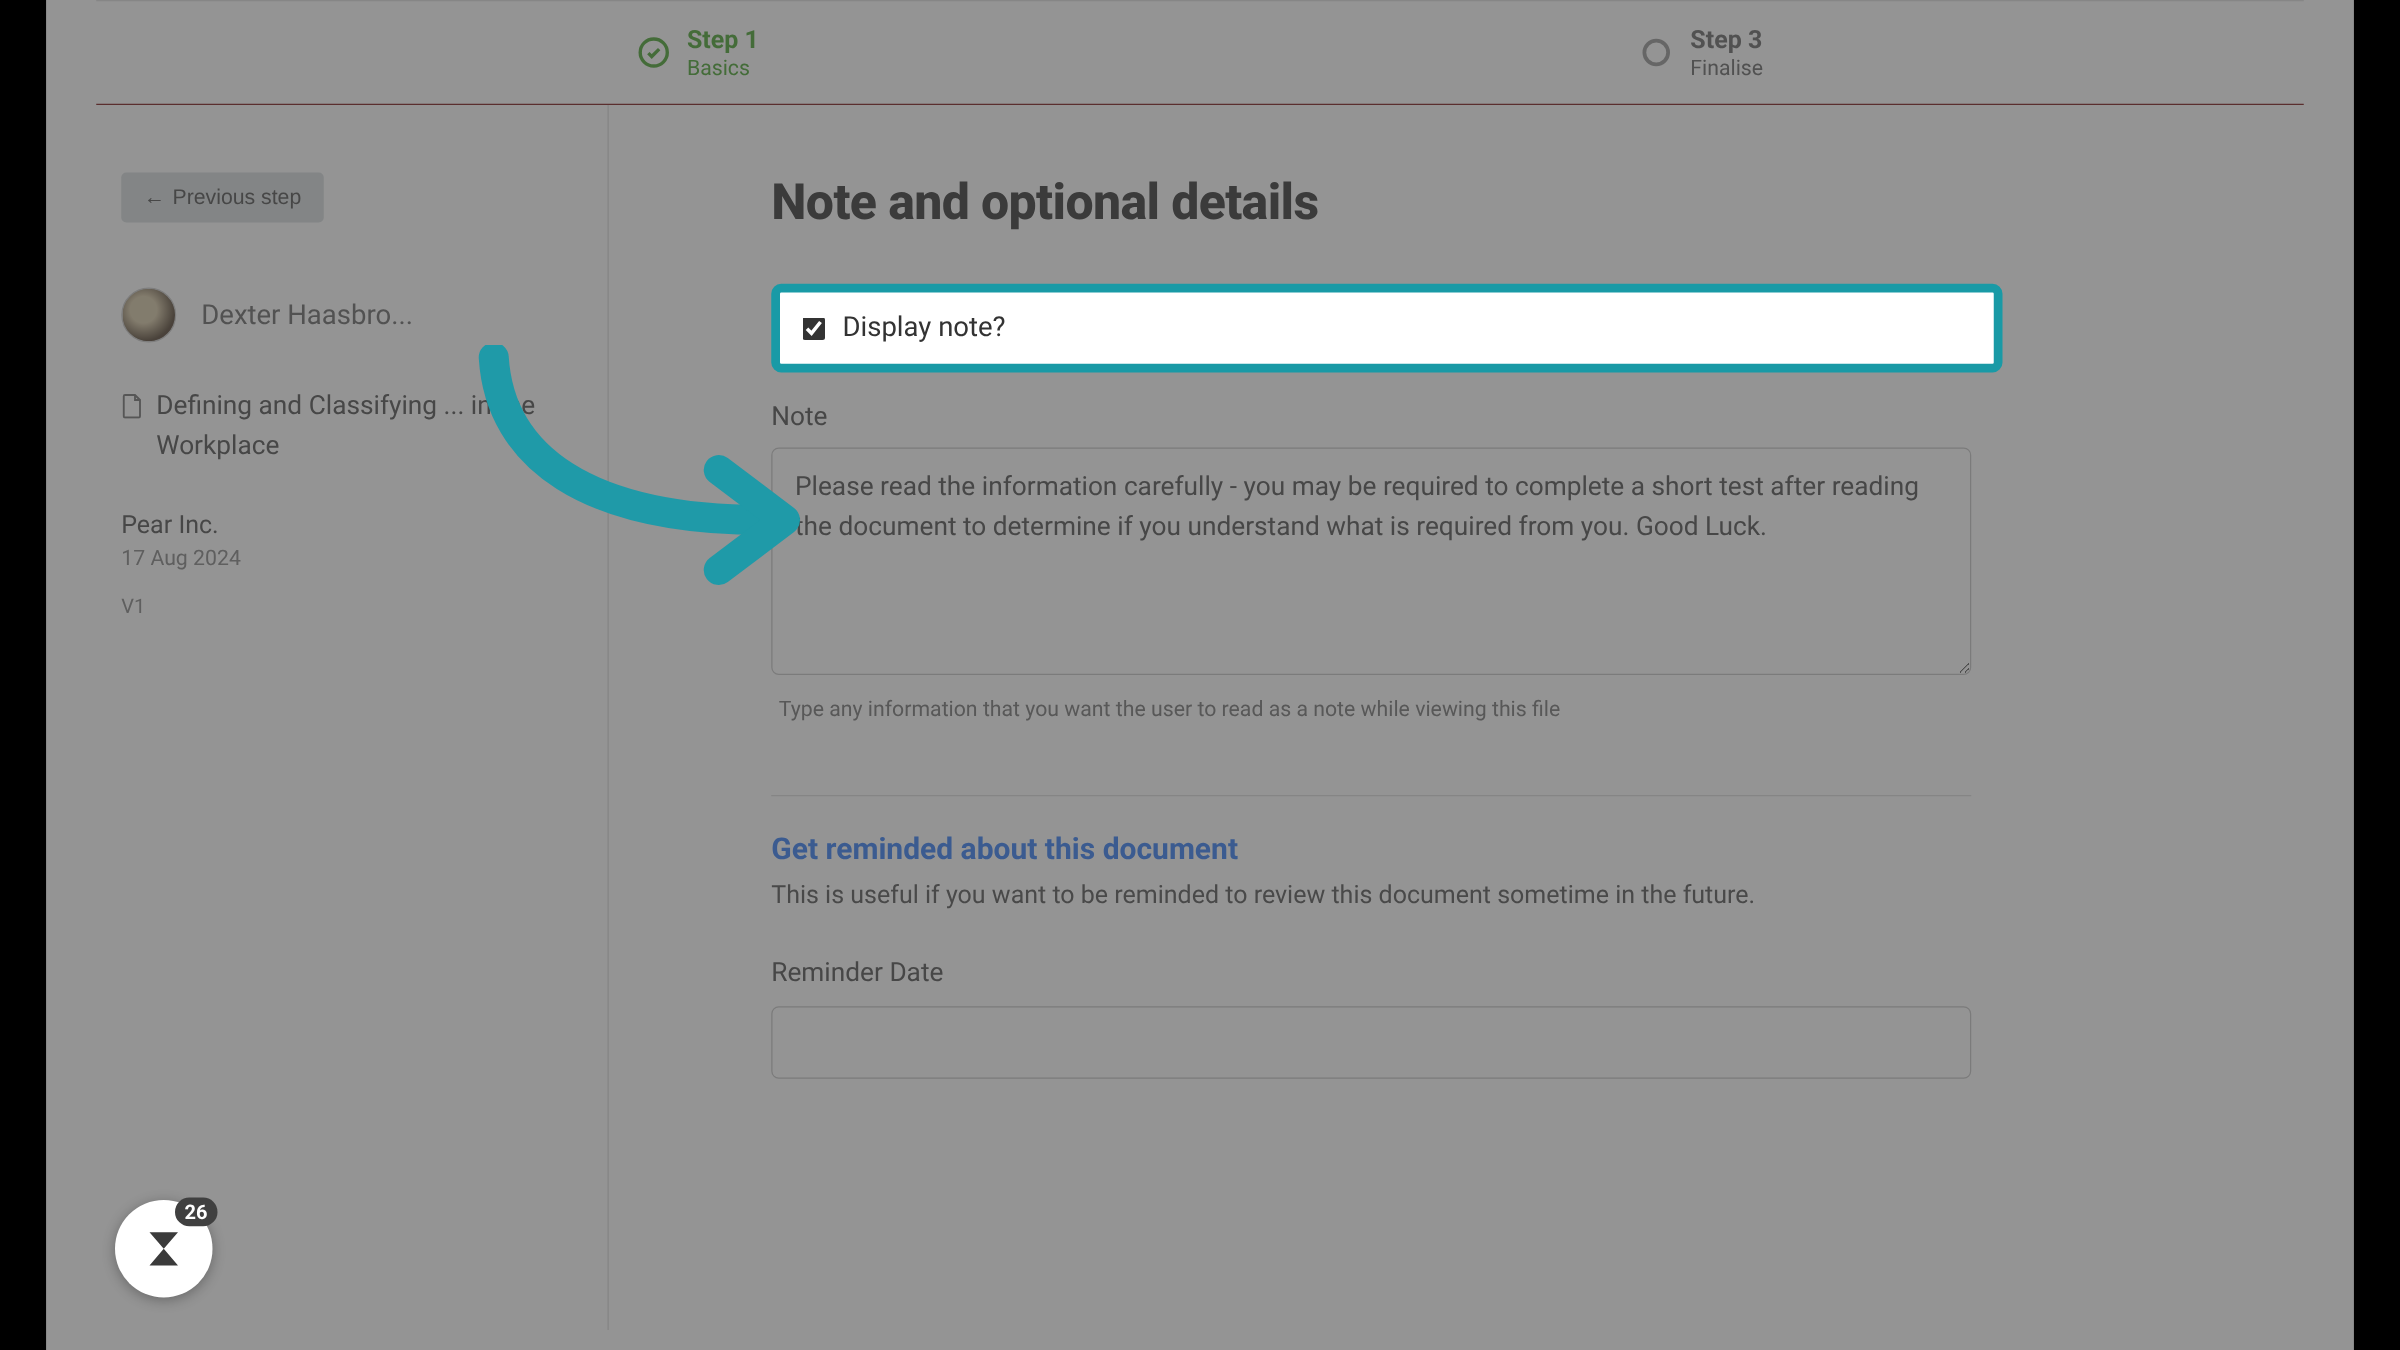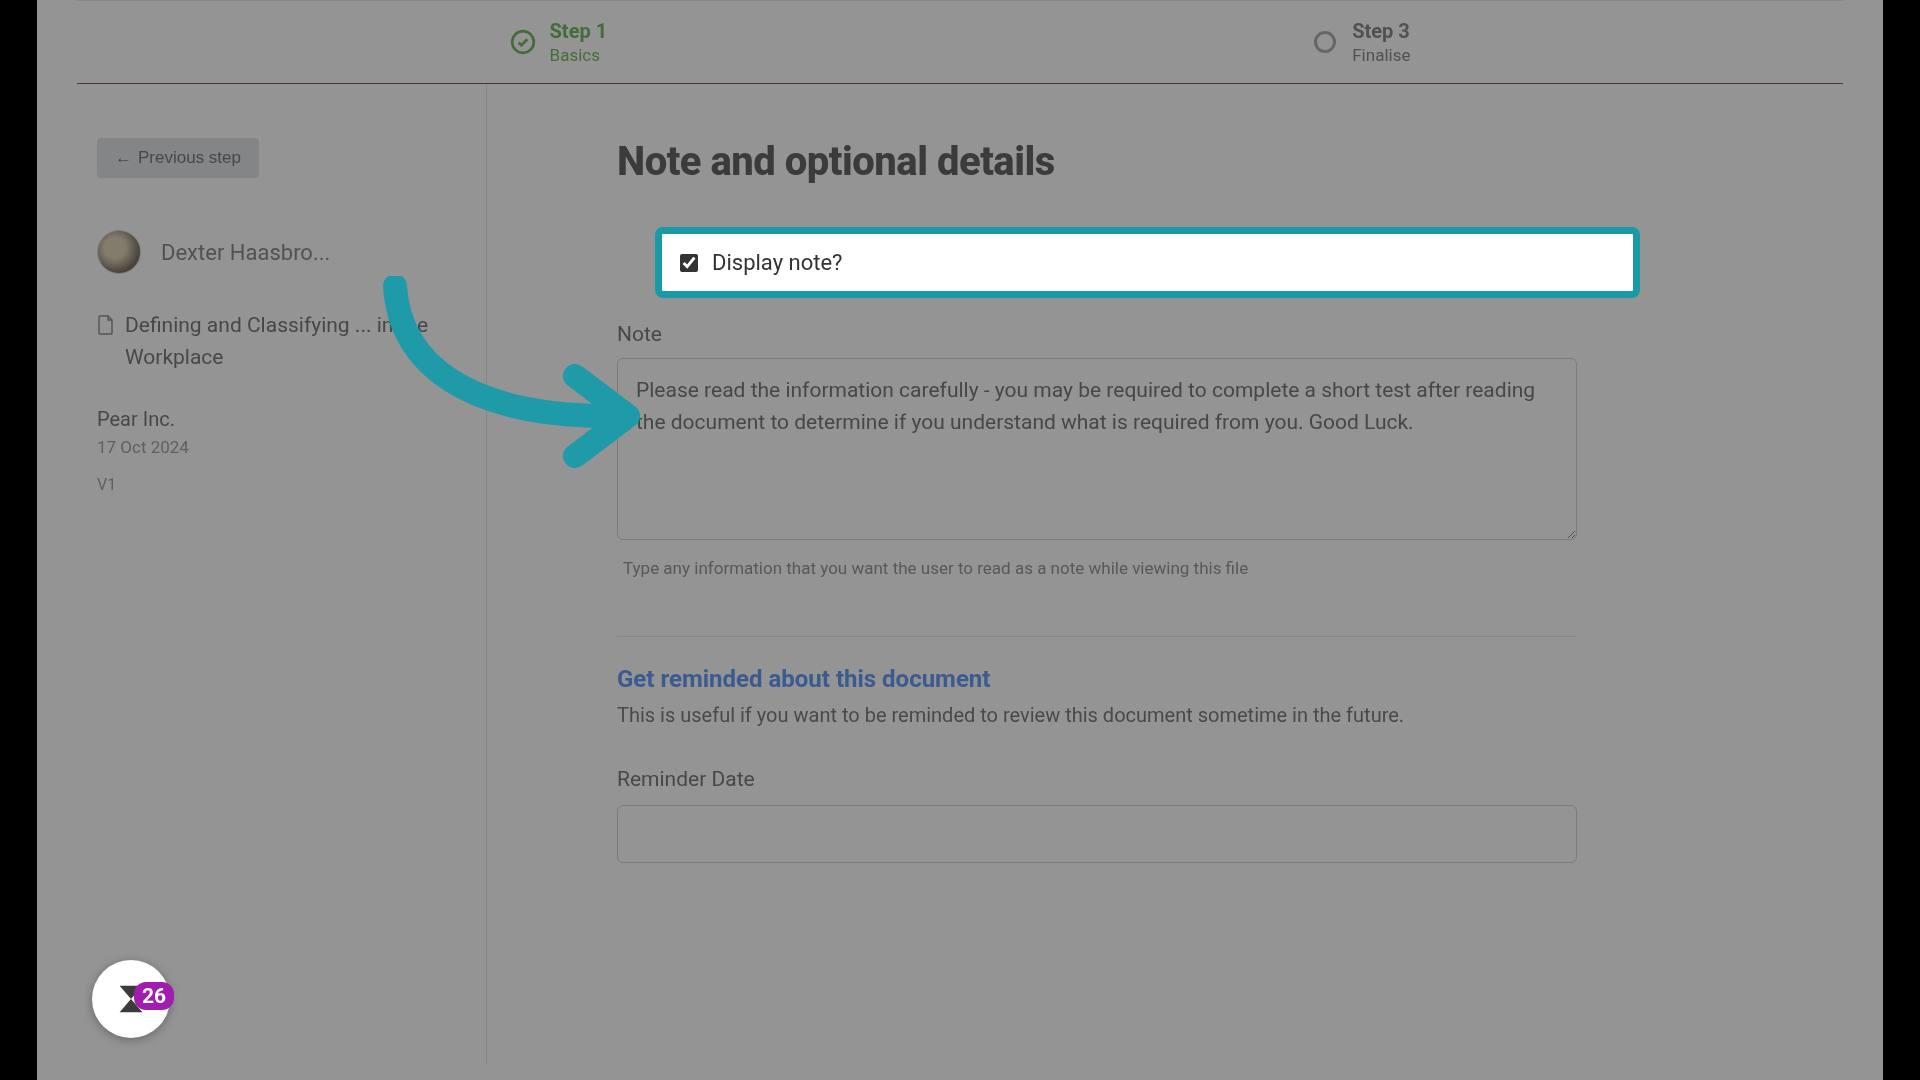--- a/index.html
+++ b/index.html
@@ -120,21 +120,20 @@
   z-index: 100;
   margin-top: 42px;
   background: #fff;
   border: 7px solid #199aa6;
   border-radius: 8px;
   padding: 16px 18px;
   display: flex;
   align-items: center;
   gap: 14px;
   width: 985px;
-  margin-left: 38px;
 }
 .highlight-box input[type="checkbox"] {
   width: 18px; height: 18px; accent-color: #333; cursor: pointer;
 }
 .highlight-label { font-size: 22px; color: #333; }
 .field-label {
   font-size: 21px; color: #555; margin-top: 24px;
 }
 .note-textarea {
   width: 960px;
@@ -188,23 +187,23 @@
   width: 80px; height: 80px;
 }
 .chat-circle {
   width: 78px; height: 78px; border-radius: 50%; background: #fff;
   box-shadow: 0 2px 10px rgba(0,0,0,0.3);
   display: flex; align-items: center; justify-content: center;
   cursor: pointer;
 }
 .chat-badge {
   position: absolute; top: -2px; right: -2px;
-  background: #a21caf; color: #fff;
-  font-size: 21px; font-weight: 700;
-  border-radius: 12px; padding: 2px 8px; margin-top: 24px;
+  background: #404040; color: #fff;
+  font-size: 16px; font-weight: 700;
+  border-radius: 12px; padding: 2px 8px;
 }
 </style>
 </head>
 <body>
 
 <div class="outer-frame"></div>
 
 <div class="app-wrapper">
 
   <div class="stepper">
@@ -243,21 +242,21 @@
       </div>
       <div class="doc-row">
         <svg class="doc-icon-svg" width="18" height="20" viewBox="0 0 18 20" fill="none" stroke="#777" stroke-width="1.5">
           <path d="M3 1h8l4 4v13a1 1 0 0 1-1 1H3a1 1 0 0 1-1-1V2a1 1 0 0 1 1-1z"></path>
           <path d="M11 1v4h4"></path>
         </svg>
         <span>Defining and Classifying ... in the Workplace</span>
       </div>
       <div>
         <div class="company">Pear Inc.</div>
-        <div class="date-txt">17 Oct 2024</div>
+        <div class="date-txt">17 Aug 2024</div>
         <div class="version-txt">V1</div>
       </div>
     </aside>
 
     <main class="content">
       <h1 class="page-title">Note and optional details</h1>
 
       <div class="highlight-box">
         <input type="checkbox" checked="" style="">
         <span class="highlight-label">Display note?</span>

